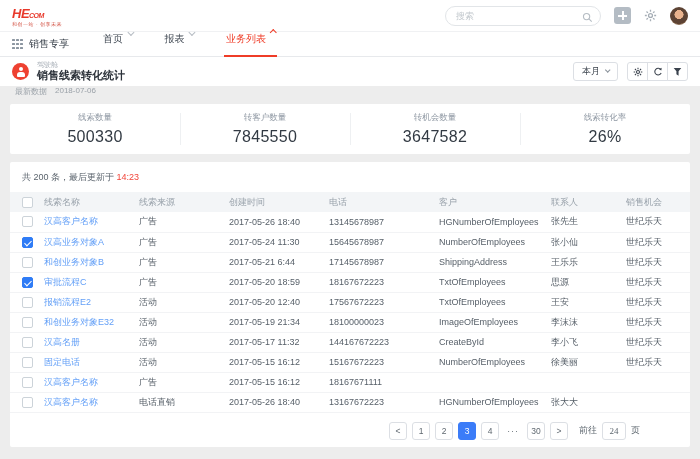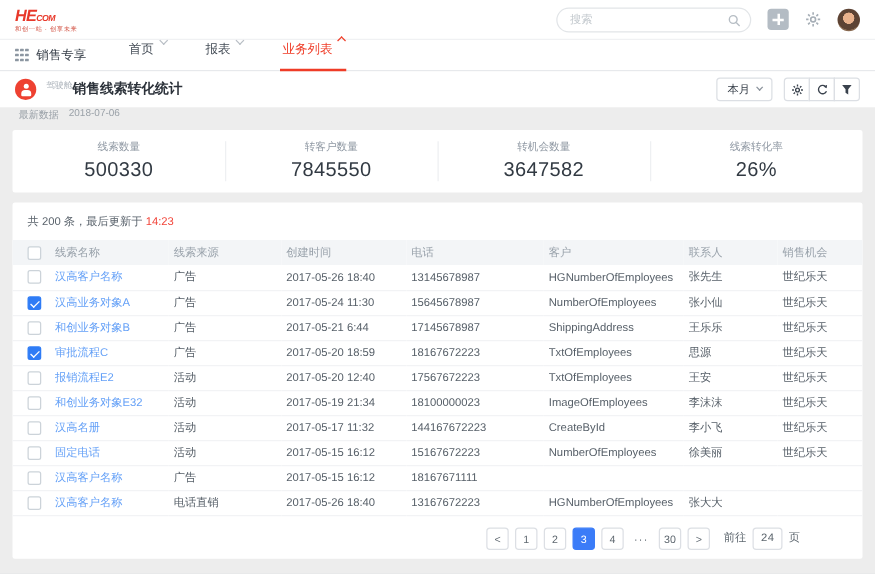--- a/index.html
+++ b/index.html
@@ -10,21 +10,21 @@
   
   .topbar{height:32px;background:#fff;display:flex;align-items:center;padding:0 12px;border-bottom:1px solid #f0f1f3}
   .logo{display:flex;flex-direction:column;line-height:1}
   .logo-main{color:#e8382a;font-weight:bold;font-style:italic;letter-spacing:-.5px}
   .logo-he{font-size:13px}
   .logo-com{font-size:7px}
   .logo-tag{font-size:5px;color:#d4584a;margin-top:1px;letter-spacing:.5px;white-space:nowrap}
   .topbar-right{margin-left:auto;display:flex;align-items:center;gap:13px}
   .search-wrap{position:relative}
   .search-wrap input{width:156px;height:20px;border:1px solid #e2e5e8;border-radius:10px;
-    padding:0 24px 0 10px;font-size:9px;color:#555;outline:none;background:#fff;font-family:Liberation Mono, monospace}
+    padding:0 24px 0 10px;font-size:9px;color:#555;outline:none;background:#fff;font-family:Liberation Sans, sans-serif}
   .search-wrap input::placeholder{color:#c2c8cd}
   .search-icon{position:absolute;right:8px;top:4px;pointer-events:none}
   .plus-btn{width:17px;height:17px;background:#b4bcc4;border:none;border-radius:3px;position:relative;cursor:pointer}
   .plus-btn::before,.plus-btn::after{content:"";position:absolute;background:#fff}
   .plus-btn::before{left:4px;right:4px;top:8px;height:1.5px}
   .plus-btn::after{top:4px;bottom:4px;left:8px;width:1.5px}
   .avatar{width:18px;height:18px;border-radius:50%;cursor:pointer;
     background:radial-gradient(circle at 50% 42%,#e9b28d 0 32%,#5d4334 34% 66%,#87684f 68% 100%)}
 
   
@@ -39,21 +39,21 @@
   .chev{display:inline-block;width:4.5px;height:4.5px;border-right:1.2px solid currentColor;border-bottom:1.2px solid currentColor;margin-left:5px}
   .chev.down{transform:rotate(45deg) translate(-1px,-2px);color:#b7bdc4}
   .chev.up{transform:rotate(-135deg) translate(1px,1px);color:#ef3c27}
 
   
   .page-header{height:29px;background:#fff;display:flex;align-items:center;justify-content:space-between;padding:0 12px}
   .ph-left{display:flex;align-items:center;gap:8px}
   .red-badge{width:17px;height:17px;border-radius:50%;background:#ee4131;position:relative;flex:0 0 auto}
   .red-badge::before{content:"";position:absolute;top:3.5px;left:6.5px;width:4px;height:4px;border-radius:50%;background:#fff}
   .red-badge::after{content:"";position:absolute;top:8.5px;left:4.5px;width:8px;height:5px;border-radius:3px 3px 1px 1px;background:#fff}
-  .ph-text{display:flex;flex-direction:row;line-height:1.15}
+  .ph-text{display:flex;flex-direction:column;line-height:1.15}
   .category{font-size:7px;color:#abb2ba}
   .title{font-size:11px;font-weight:bold;color:#2c323a}
   .ph-right{display:flex;align-items:center}
   .period-btn{height:19px;padding:0 8px;border:1px solid #dcdfe4;border-radius:3px;background:#fff;
     font-size:9px;color:#39414b;display:flex;align-items:center;cursor:pointer;font-family:inherit}
   .period-btn .chev{width:4px;height:4px;color:#8a929b;transform:rotate(45deg) translate(-1px,-2px);margin-left:5px}
   .btn-group{display:flex;margin-left:9px}
   .btn-group button{width:21px;height:19px;border:1px solid #dcdfe4;background:#fff;display:flex;
     align-items:center;justify-content:center;margin-left:-1px;cursor:pointer;padding:0}
   .btn-group button:first-child{border-radius:3px 0 0 3px;margin-left:0}
@@ -89,21 +89,21 @@
     border:solid #fff;border-width:0 1.5px 1.5px 0;transform:rotate(45deg)}
 
   .pagination{margin-top:9px;display:flex;justify-content:flex-end;align-items:center;gap:5px;
     padding-right:50px;font-size:9px;color:#5f6870}
   .pbtn{min-width:18px;height:18px;border:1px solid #dcdfe4;border-radius:3px;background:#fff;
     font-size:8.5px;color:#5f6870;text-align:center;cursor:pointer;padding:0 3px;font-family:inherit;line-height:16px}
   .pbtn.active{background:#3b7cf8;border-color:#3b7cf8;color:#fff}
   .pbtn.ell{border:none;background:transparent;cursor:default;letter-spacing:1px}
   .goto{display:flex;align-items:center;gap:5px;margin-left:6px}
   .goto input{width:24px;height:18px;border:1px solid #dcdfe4;border-radius:3px;text-align:center;
-    font-size:9px;color:#5f6870;outline:none;font-family:Liberation Mono, monospace}
+    font-size:9px;color:#5f6870;outline:none;font-family:Liberation Serif, serif}
 </style>
 </head>
 <body>
 
 <div class="screen">
 
   <header class="topbar">
     <div class="logo">
       <div class="logo-main"><span class="logo-he">HE</span><span class="logo-com">COM</span></div>
       <div class="logo-tag">和创一站 · 创享未来</div>

